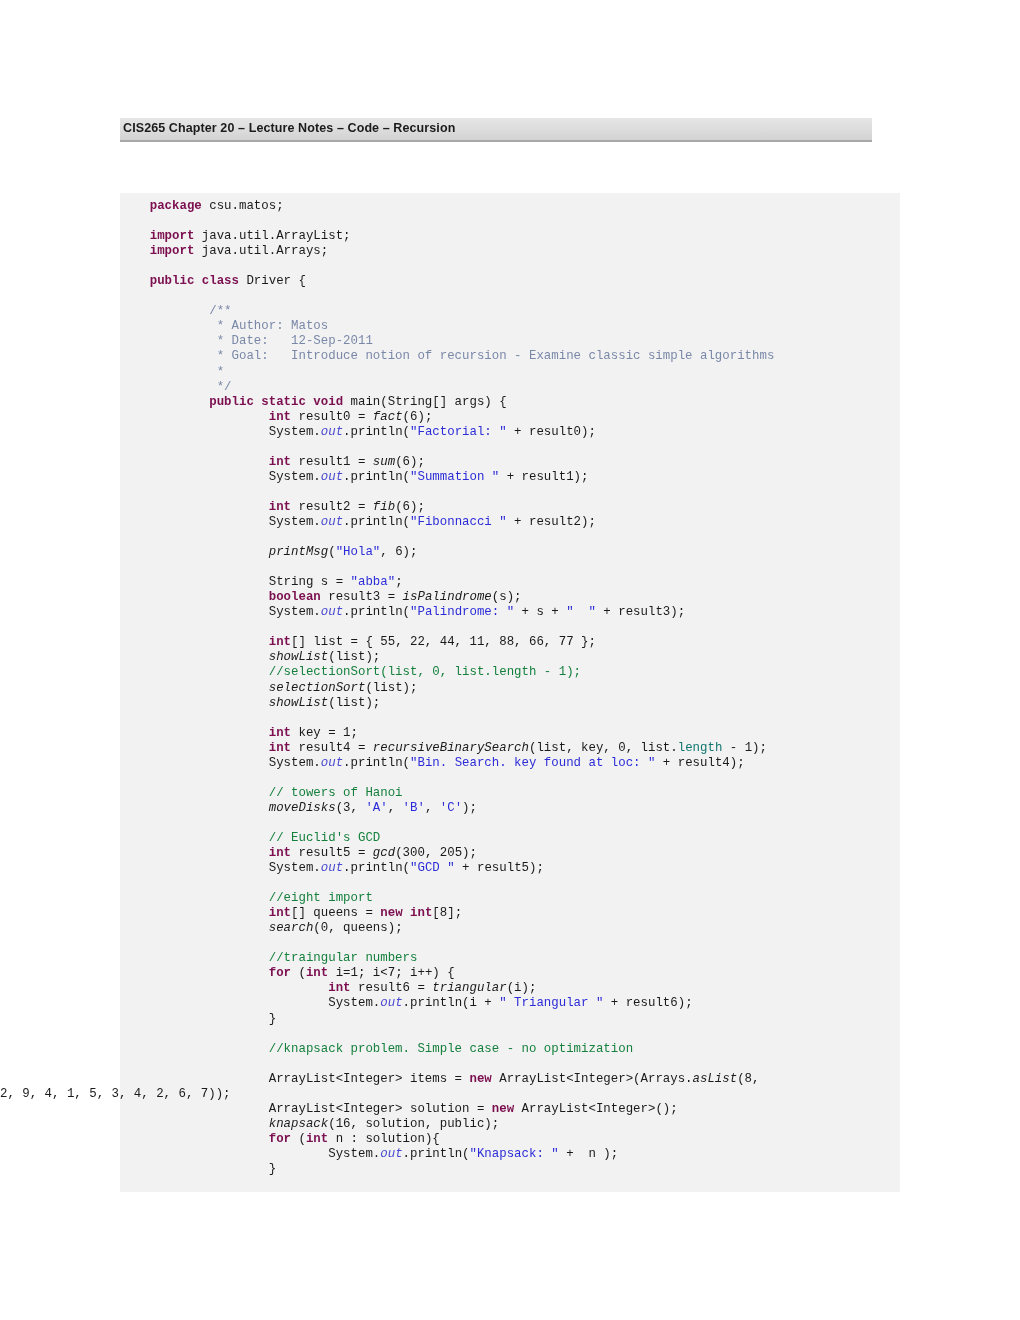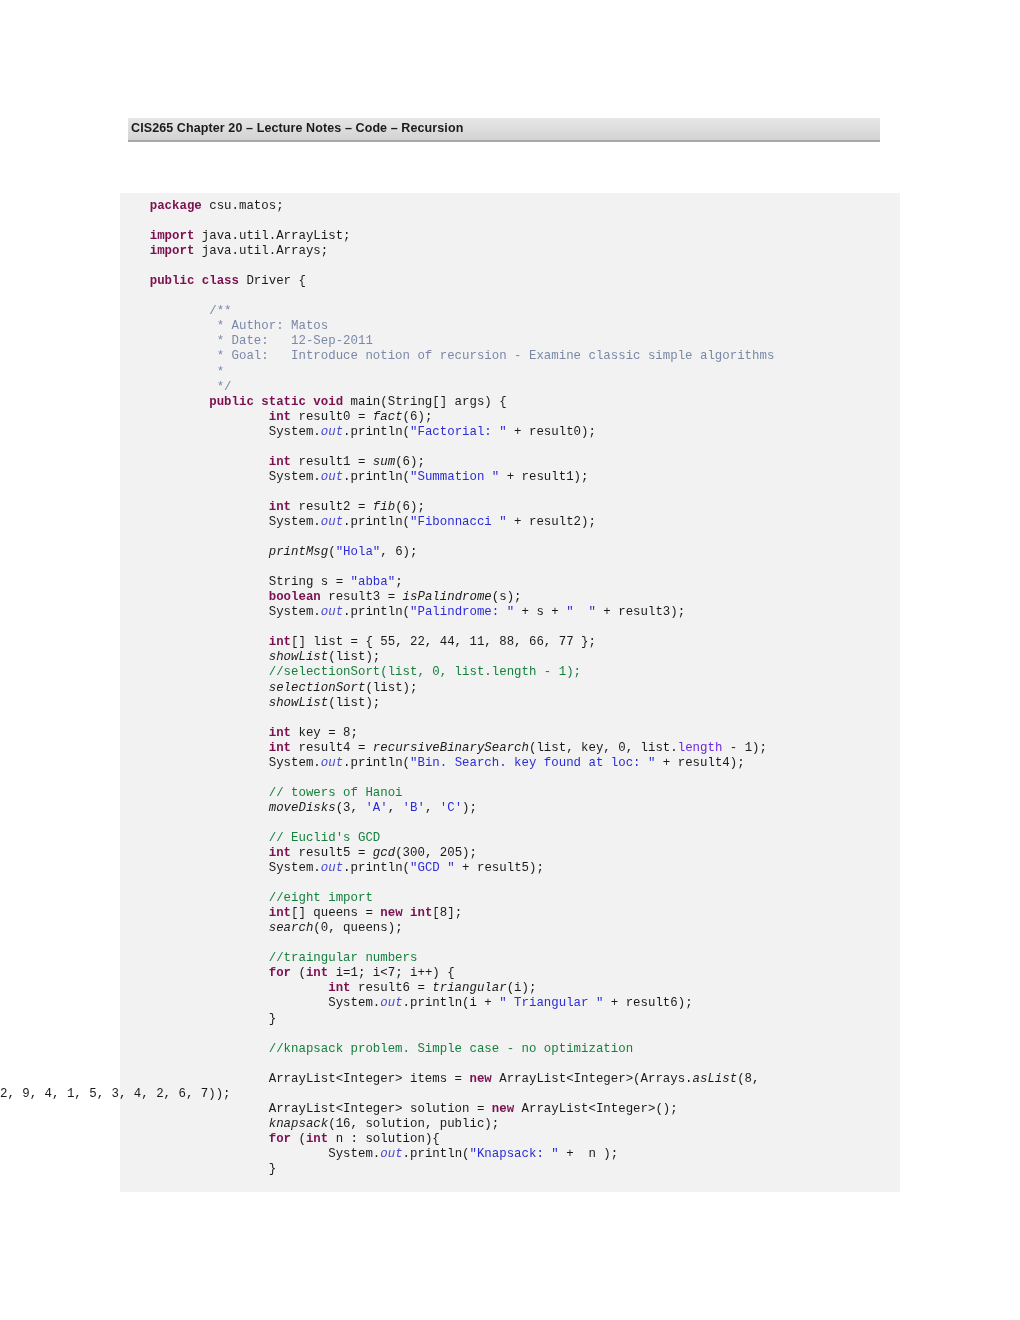--- a/index.html
+++ b/index.html
@@ -26,21 +26,20 @@
   
   .doc-header {
     position: absolute;
     left: 120px;
     top: 118px;
     width: 752px;
     height: 24px;
     background: linear-gradient(to bottom, #e6e6e6 0%, #dcdcdc 55%, #d2d2d2 100%);
     border-bottom: 2px solid #a8a8a8;
     box-sizing: border-box;
-    margin-left: 8px;
   }
   .doc-header-title {
     position: absolute;
     left: 3px;
     top: 3px;
     font-family: "Liberation Sans", sans-serif;
     font-size: 12.5px;
     font-weight: bold;
     color: #1b1b1b;
     letter-spacing: 0.1px;
@@ -68,21 +67,21 @@
     color: #1a1a1a;
     white-space: pre;
     overflow: visible;
   }
 
   
   .kw    { color: #7b0f4f; font-weight: bold; }
   .str   { color: #2b2bd8; }
   .cmt   { color: #15803d; }
   .jdoc  { color: #7a88a8; }
-  .fld   { color: #6d28d9; }
+  .fld   { color: #0f766e; }
   .mth   { color: #1a1a1a; font-style: italic; font-family: Liberation Mono, monospace; }
   .id    { color: #1a1a1a; }
   .fldi  { color: #4a4ad0; font-style: italic; }
 
   
   .wrap-out {
     position: absolute;
     left: -120px;
     width: 1014px;
   }
@@ -125,21 +124,21 @@
 </span><span>                    <span class="id">String s = </span><span class="str">"abba"</span><span class="id">;</span>
 </span><span>                    <span class="kw">boolean</span><span class="id"> result3 = </span><span class="mth">isPalindrome</span><span class="id">(s);</span>
 </span><span>                    <span class="id">System.</span><span class="fldi">out</span><span class="id">.println(</span><span class="str">"Palindrome: "</span><span class="id"> + s + </span><span class="str">"  "</span><span class="id"> + result3);</span>
 </span><span>
 </span><span>                    <span class="kw">int</span><span class="id">[] list = { 55, 22, 44, 11, 88, 66, 77 };</span>
 </span><span>                    <span class="mth">showList</span><span class="id">(list);</span>
 </span><span>                    <span class="cmt">//selectionSort(list, 0, list.length - 1);</span>
 </span><span>                    <span class="mth">selectionSort</span><span class="id">(list);</span>
 </span><span>                    <span class="mth">showList</span><span class="id">(list);</span>
 </span><span>
-</span><span>                    <span class="kw">int</span><span class="id"> key = 8;</span>
+</span><span>                    <span class="kw">int</span><span class="id"> key = 1;</span>
 </span><span>                    <span class="kw">int</span><span class="id"> result4 = </span><span class="mth">recursiveBinarySearch</span><span class="id">(list, key, 0, list.</span><span class="fld">length</span><span class="id"> - 1);</span>
 </span><span>                    <span class="id">System.</span><span class="fldi">out</span><span class="id">.println(</span><span class="str">"Bin. Search. key found at loc: "</span><span class="id"> + result4);</span>
 </span><span>
 </span><span>                    <span class="cmt">// towers of Hanoi</span>
 </span><span>                    <span class="mth">moveDisks</span><span class="id">(3, </span><span class="str">'A'</span><span class="id">, </span><span class="str">'B'</span><span class="id">, </span><span class="str">'C'</span><span class="id">);</span>
 </span><span>
 </span><span>                    <span class="cmt">// Euclid's GCD</span>
 </span><span>                    <span class="kw">int</span><span class="id"> result5 = </span><span class="mth">gcd</span><span class="id">(300, 205);</span>
 </span><span>                    <span class="id">System.</span><span class="fldi">out</span><span class="id">.println(</span><span class="str">"GCD "</span><span class="id"> + result5);</span>
 </span><span>

